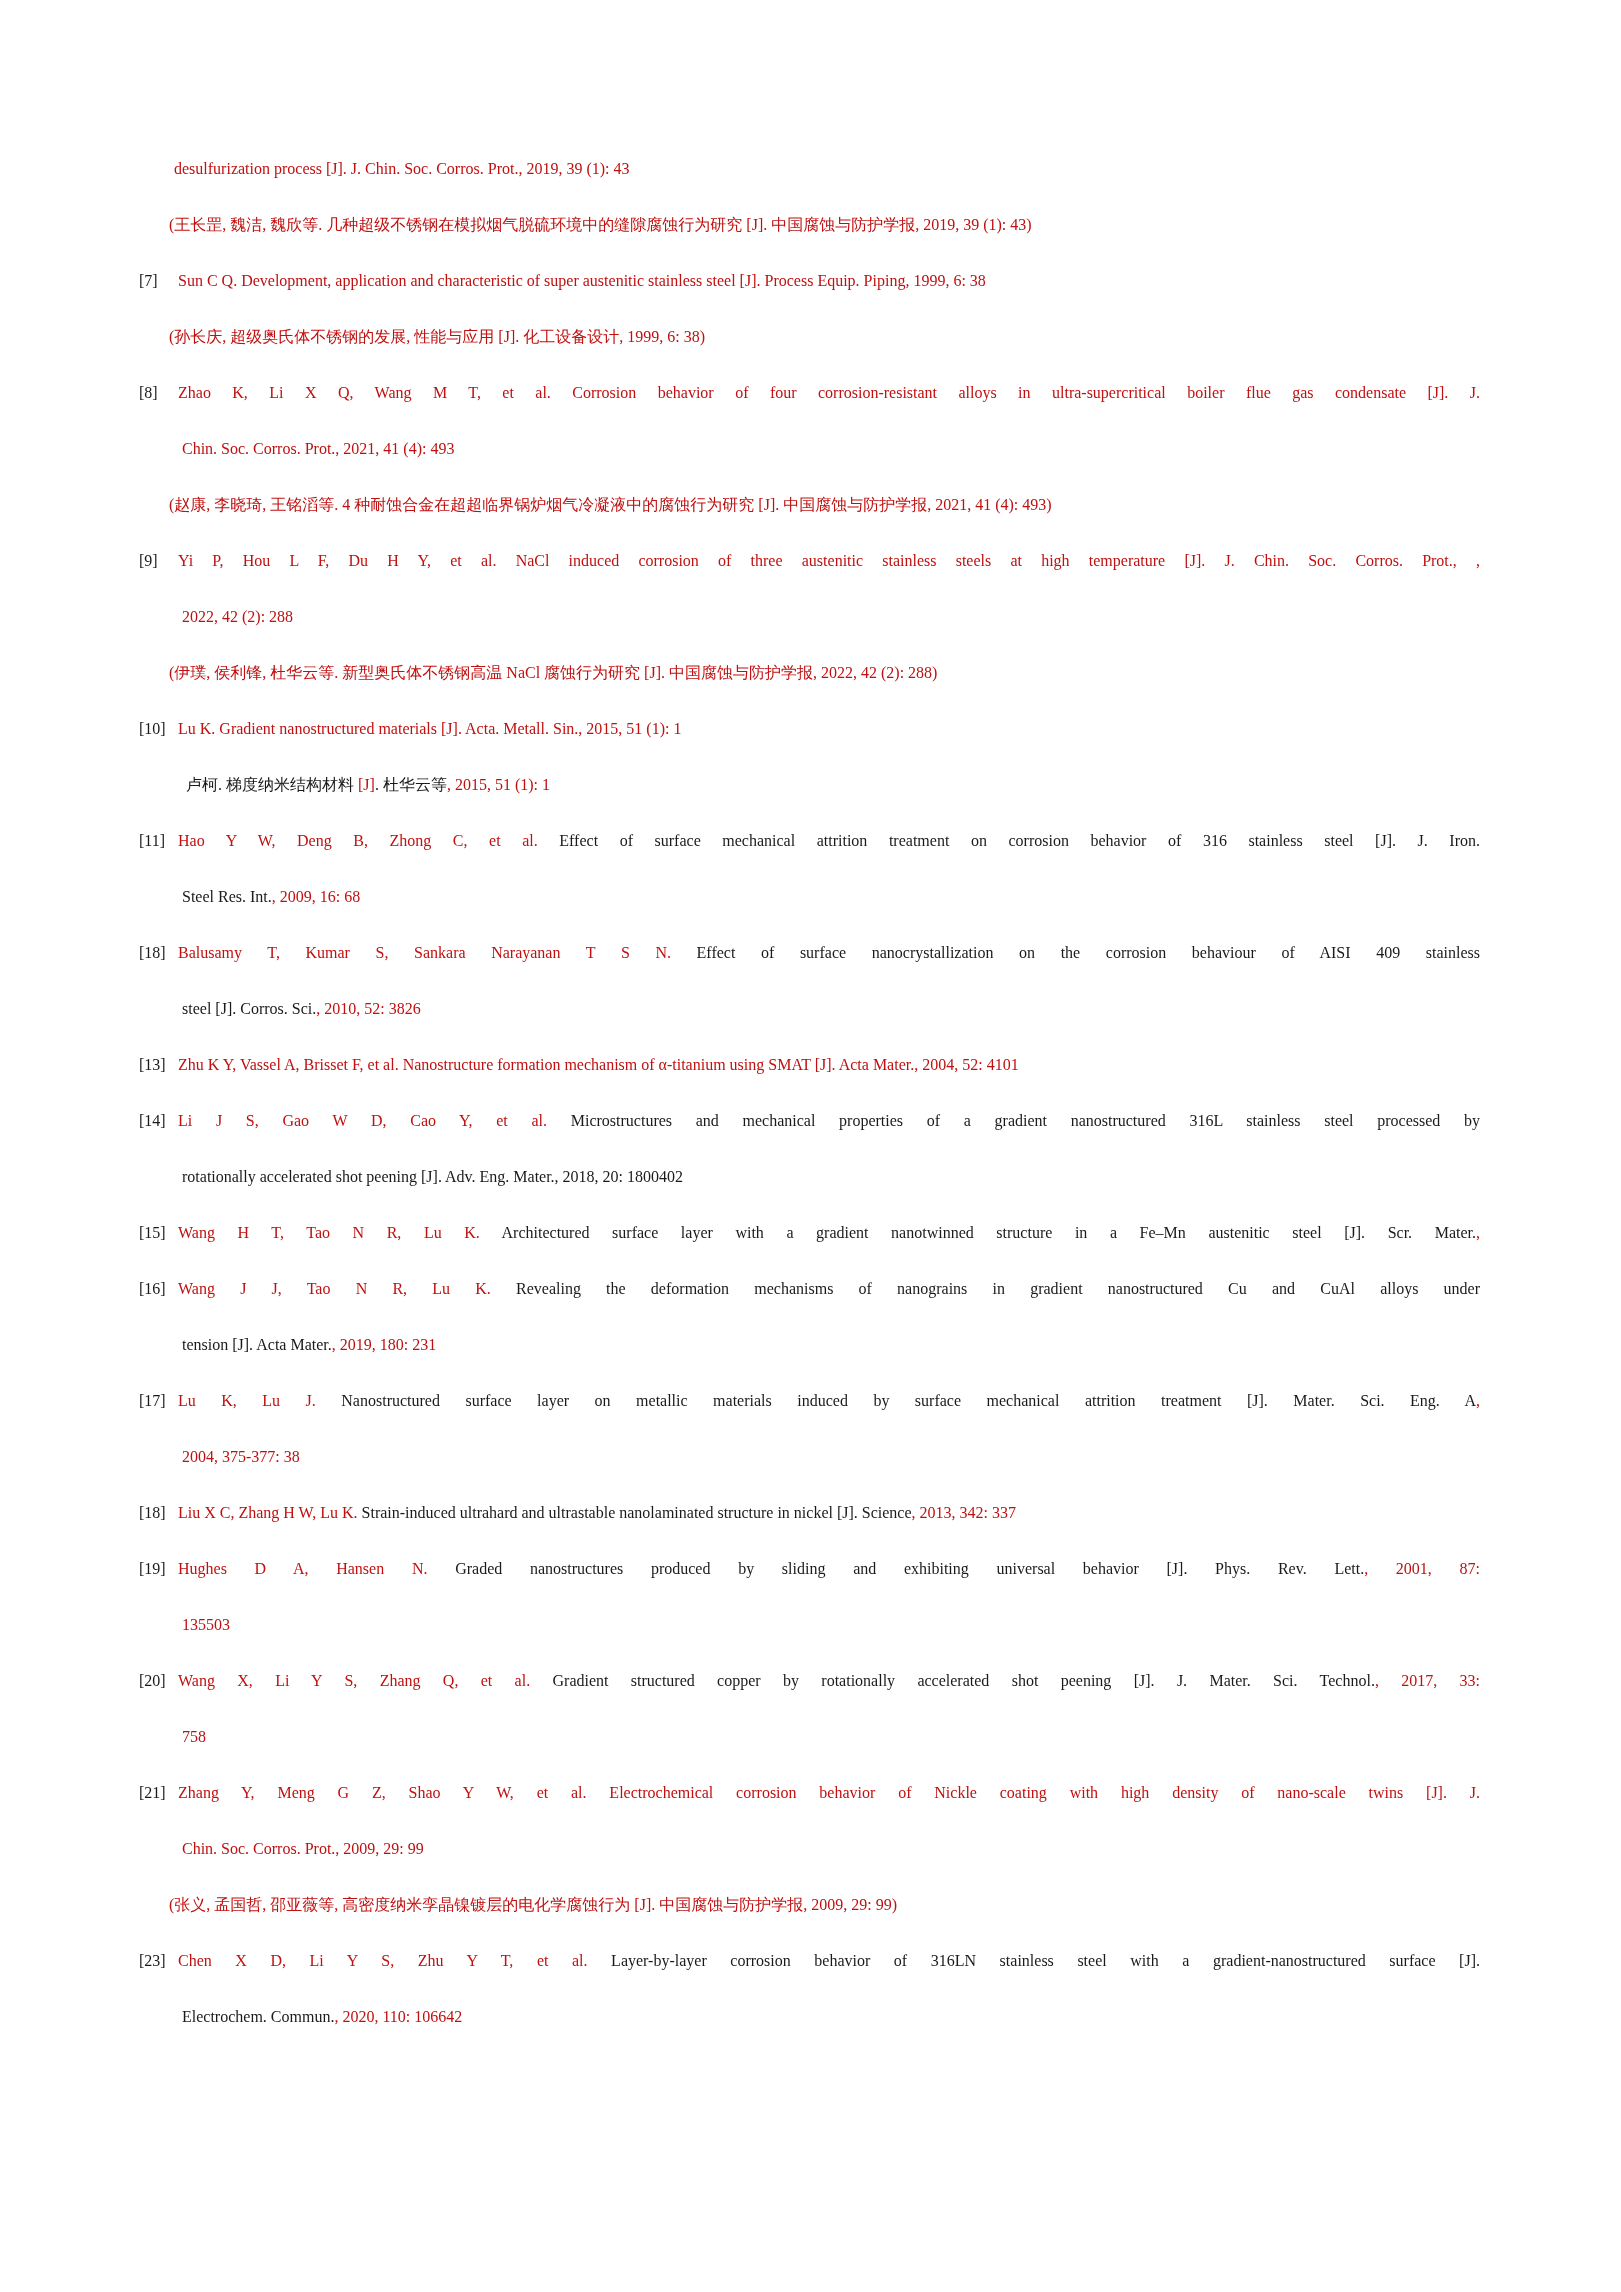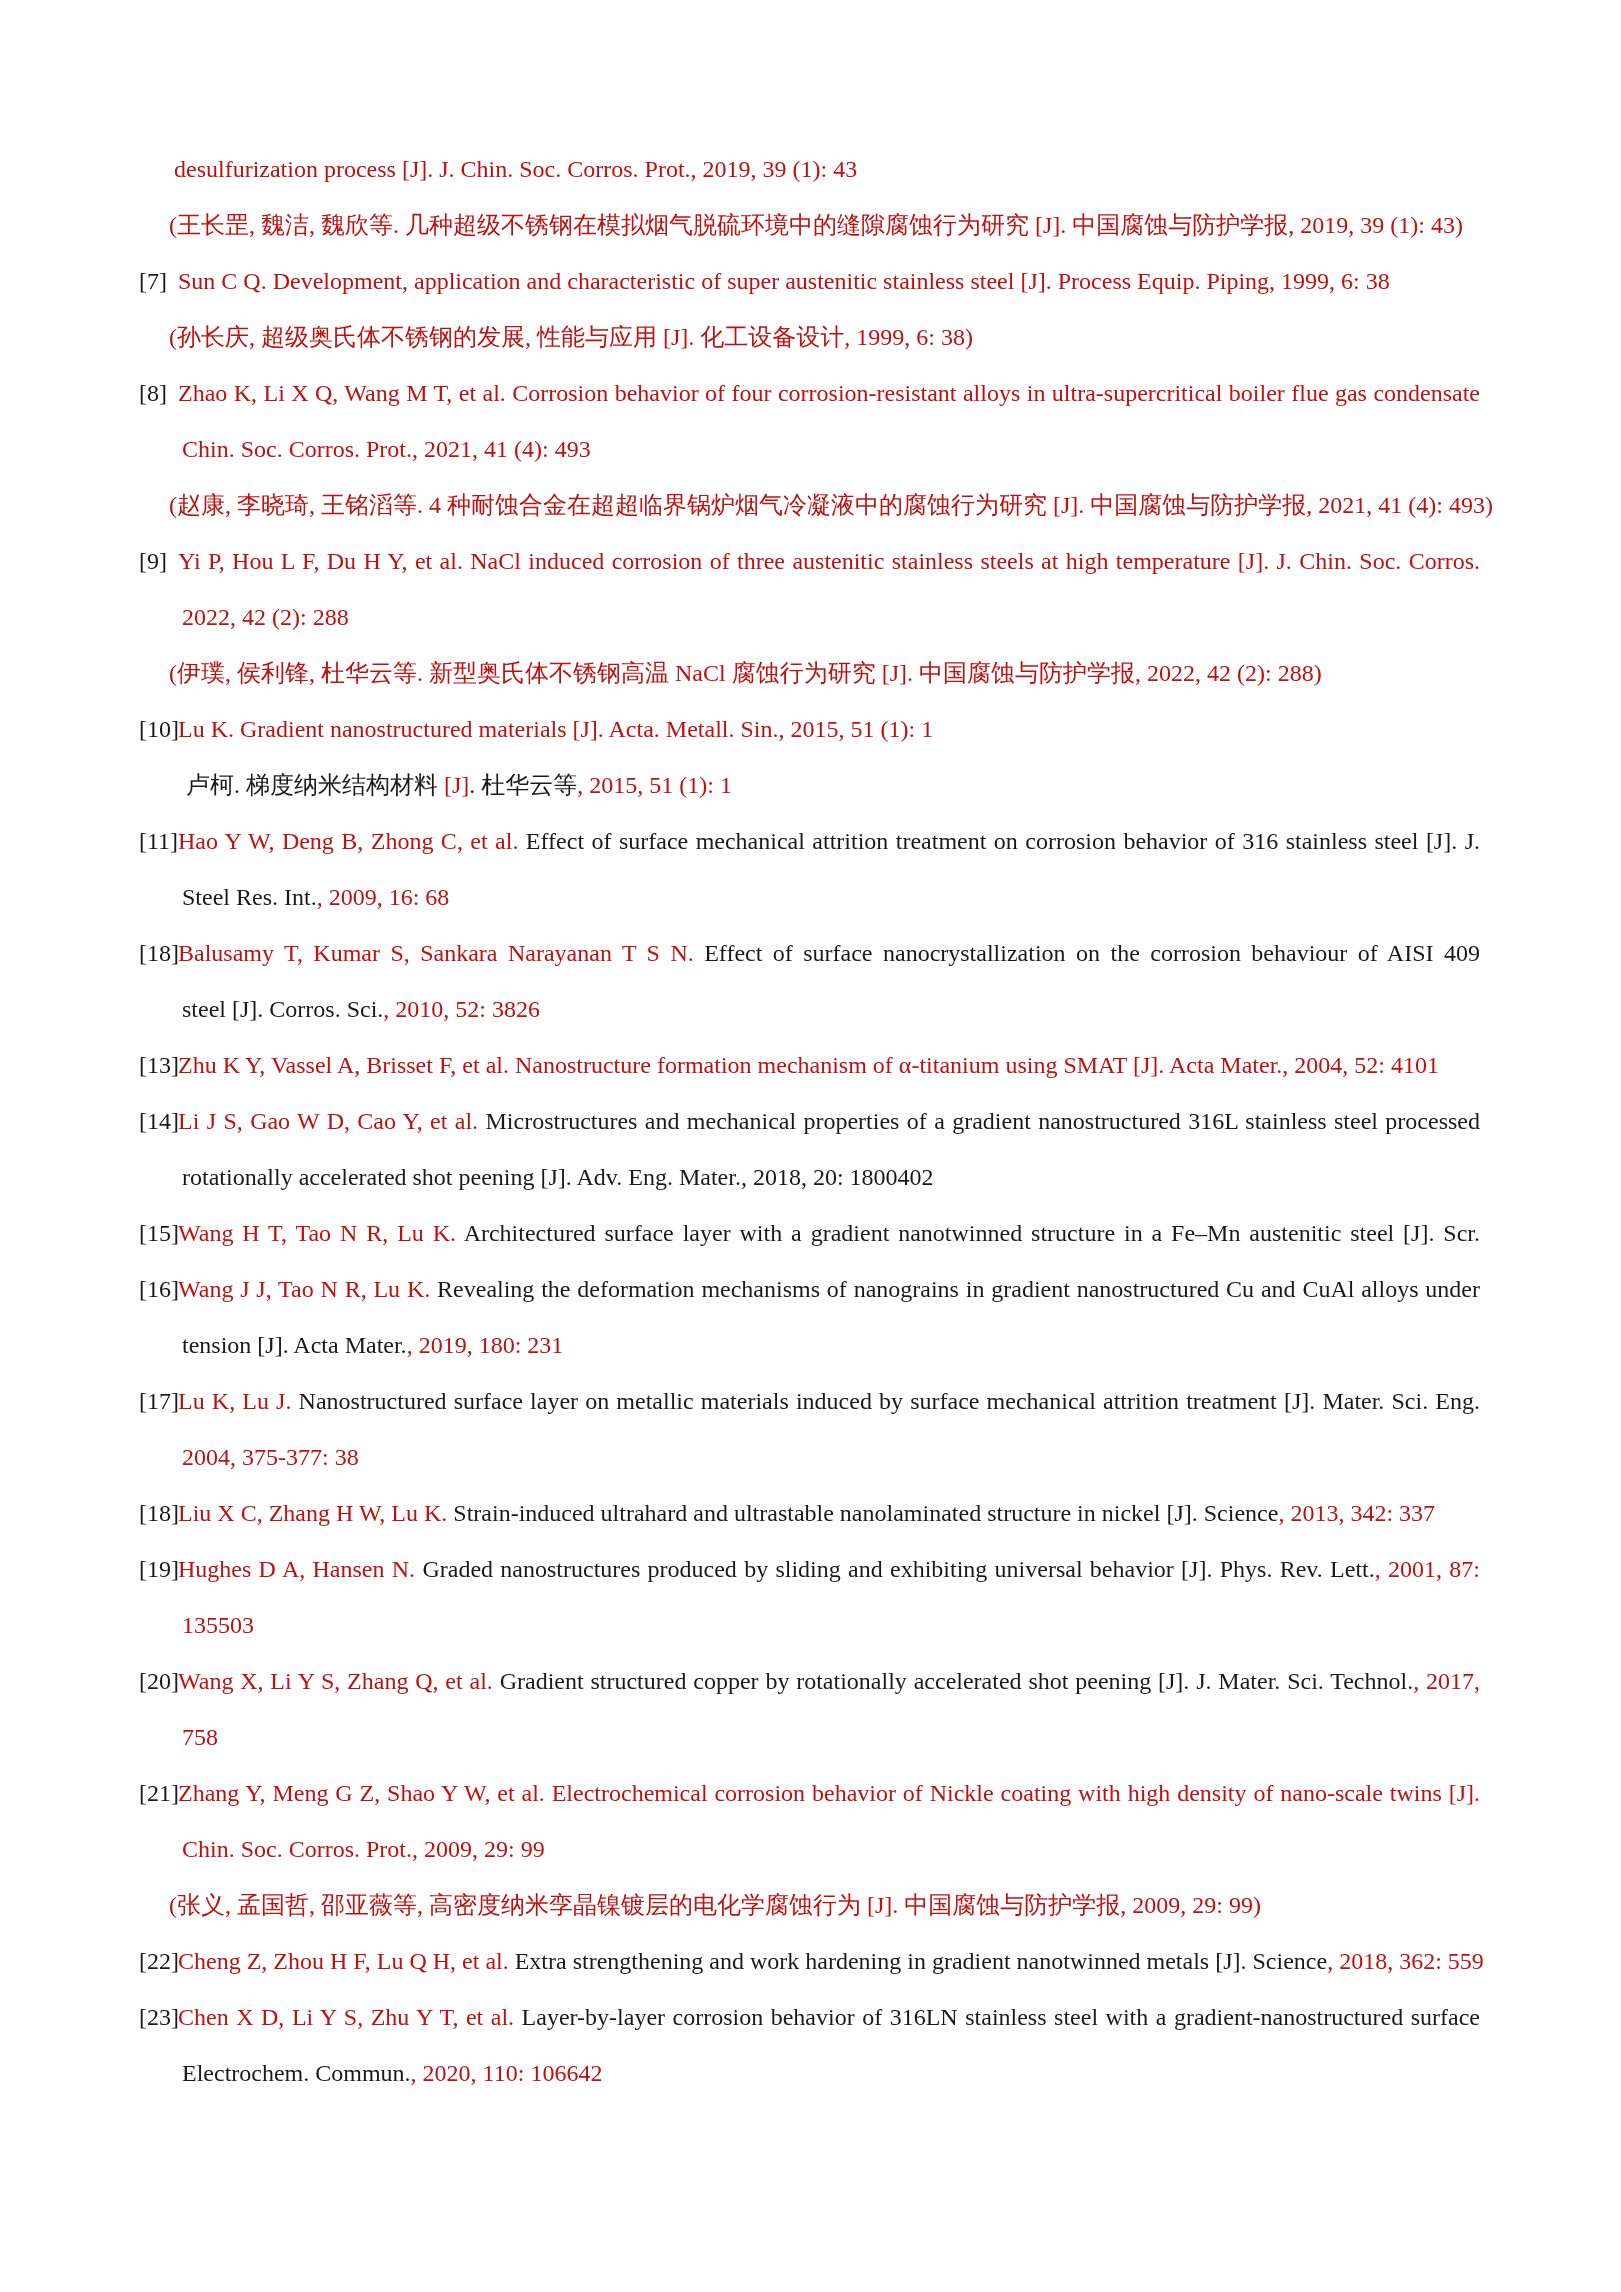--- a/index.html
+++ b/index.html
@@ -5,21 +5,21 @@
   html,body{margin:0;padding:0;background:#ffffff;}
   body{
     width:1621px;height:2293px;position:relative;overflow:hidden;
     font-family:"Liberation Serif","DejaVu Serif",serif;
   }
   .page{position:absolute;inset:0;background:#ffffff;}
   .refs{
     position:absolute;left:139px;top:141px;width:1341px;
   }
   .line{
-    height:56px;line-height:56px;font-size:24px;
+    height:56px;line-height:56px;font-size:16px;
     color:var(--ink);white-space:nowrap;overflow:visible;
   }
   .line.j{
     white-space:normal;
     text-align:justify;
     text-align-last:justify;
     -moz-text-align-last:justify;
     overflow:hidden;
   }
   .bracket{
@@ -62,18 +62,17 @@
       <div class="line ref j"><span class="bracket black">[17]</span><span class="red">Lu K, Lu J. </span><span class="black">Nanostructured surface layer on metallic materials induced by surface mechanical attrition treatment [J]. Mater. Sci. Eng. A</span><span class="red">,</span></div>
       <div class="line cont"><span class="red">2004, 375-377: 38</span></div>
       <div class="line ref"><span class="bracket black">[18]</span><span class="red">Liu X C, Zhang H W, Lu K. </span><span class="black">Strain-induced ultrahard and ultrastable nanolaminated structure in nickel [J]. Science</span><span class="red">, 2013, 342: 337</span></div>
       <div class="line ref j"><span class="bracket black">[19]</span><span class="red">Hughes D A, Hansen N. </span><span class="black">Graded nanostructures produced by sliding and exhibiting universal behavior [J]. Phys. Rev. Lett.</span><span class="red">, 2001, 87:</span></div>
       <div class="line cont"><span class="red">135503</span></div>
       <div class="line ref j"><span class="bracket black">[20]</span><span class="red">Wang X, Li Y S, Zhang Q, et al. </span><span class="black">Gradient structured copper by rotationally accelerated shot peening [J]. J. Mater. Sci. Technol.</span><span class="red">, 2017, 33:</span></div>
       <div class="line cont"><span class="red">758</span></div>
       <div class="line ref j"><span class="bracket black">[21]</span><span class="red">Zhang Y, Meng G Z, Shao Y W, et al. Electrochemical corrosion behavior of Nickle coating with high density of nano-scale twins [J]. J.</span></div>
       <div class="line cont"><span class="red">Chin. Soc. Corros. Prot., 2009, 29: 99</span></div>
       <div class="line cjk"><span class="red">(张义, 孟国哲, 邵亚薇等, 高密度纳米孪晶镍镀层的电化学腐蚀行为 [J]. 中国腐蚀与防护学报, 2009, 29: 99)</span></div>
-      <div class="line ref"><span class="bracket black">[22]</span><span class="red">Cheng Z, Zhou H F, Lu Q H, et al. </span><span class="black">Extra strengthening and work hardening in gradient nanotwinned metals [J]. Science</span><span class="red">, 2018, 362: 559</span></div>
       <div class="line ref j"><span class="bracket black">[23]</span><span class="red">Chen X D, Li Y S, Zhu Y T, et al. </span><span class="black">Layer-by-layer corrosion behavior of 316LN stainless steel with a gradient-nanostructured surface [J].</span></div>
       <div class="line cont"><span class="black">Electrochem. Commun.</span><span class="red">, 2020, 110: 106642</span></div>
     </div>
 </div>
 
 
 </body></html>

